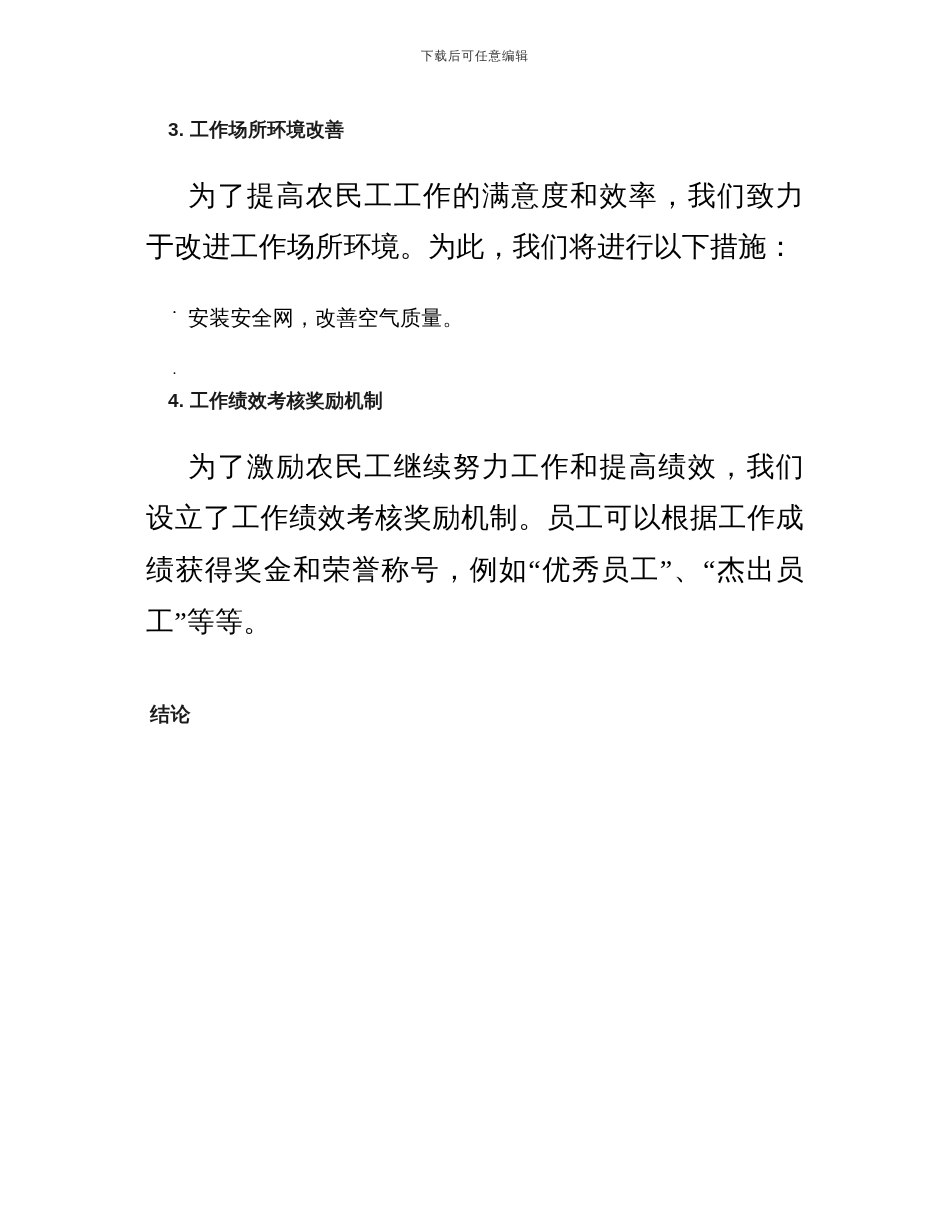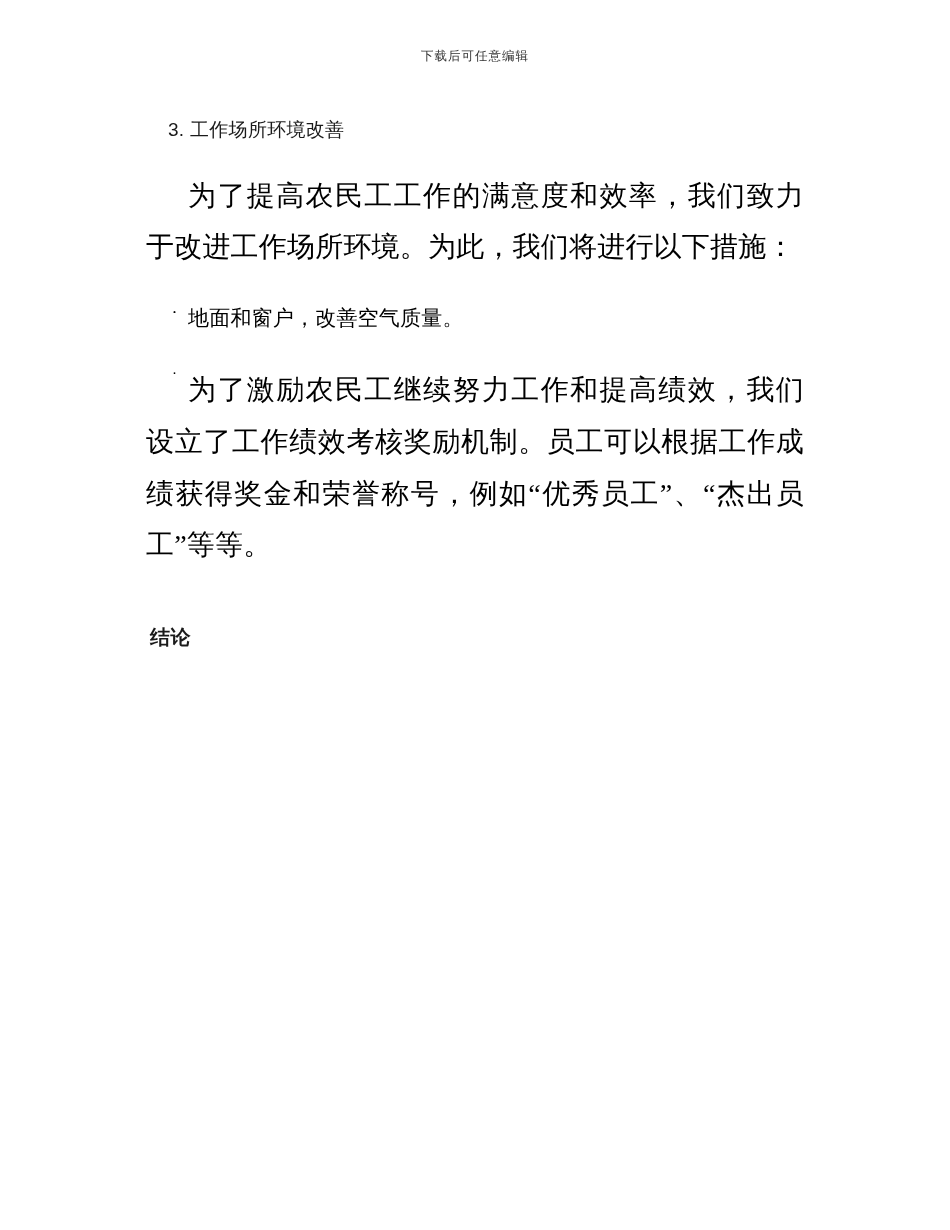--- a/index.html
+++ b/index.html
@@ -27,21 +27,21 @@
     font-size: 12.5px;
     color: #333333;
     letter-spacing: 1px;
     padding-top: 48px;
   }
   .content {
     padding: 0 146px 0 146px;
   }
   .h-sub {
     font-family: "Liberation Sans", sans-serif;
-    font-weight: normal;
+    font-weight: bold;
     font-size: 19px;
     line-height: 1.4;
     margin: 50px 0 0 0;
     padding-left: 22px;
     color: #1a1a1a;
     letter-spacing: 0.3px;
   }
   .h-sub.first {
     margin-top: 52px;
   }
@@ -96,27 +96,28 @@
     <h2 class="h-sub first">3. 工作场所环境改善</h2>
 
     <p class="para">为了提高农民工工作的满意度和效率，我们致力于改进工作场所环境。为此，我们将进行以下措施：</p>
 
     <ul class="bullets">
       <li>
         <span class="dot">·</span>
       </li>
       <li>
         <span class="dot">·</span>
-        <span>地面和窗户，改善空气质量。</span>
+        <span>安装安全网，改善空气质量。</span>
       </li>
       <li>
         <span class="dot">·</span>
       </li>
     </ul>
 
+    <h2 class="h-sub">4. 工作绩效考核奖励机制</h2>
 
     <p class="para">为了激励农民工继续努力工作和提高绩效，我们设立了工作绩效考核奖励机制。员工可以根据工作成绩获得奖金和荣誉称号，例如“优秀员工”、“杰出员工”等等。</p>
 
     <h2 class="h-section">结论</h2>
 
 
   </div>
 </div>
 
 </body></html>

